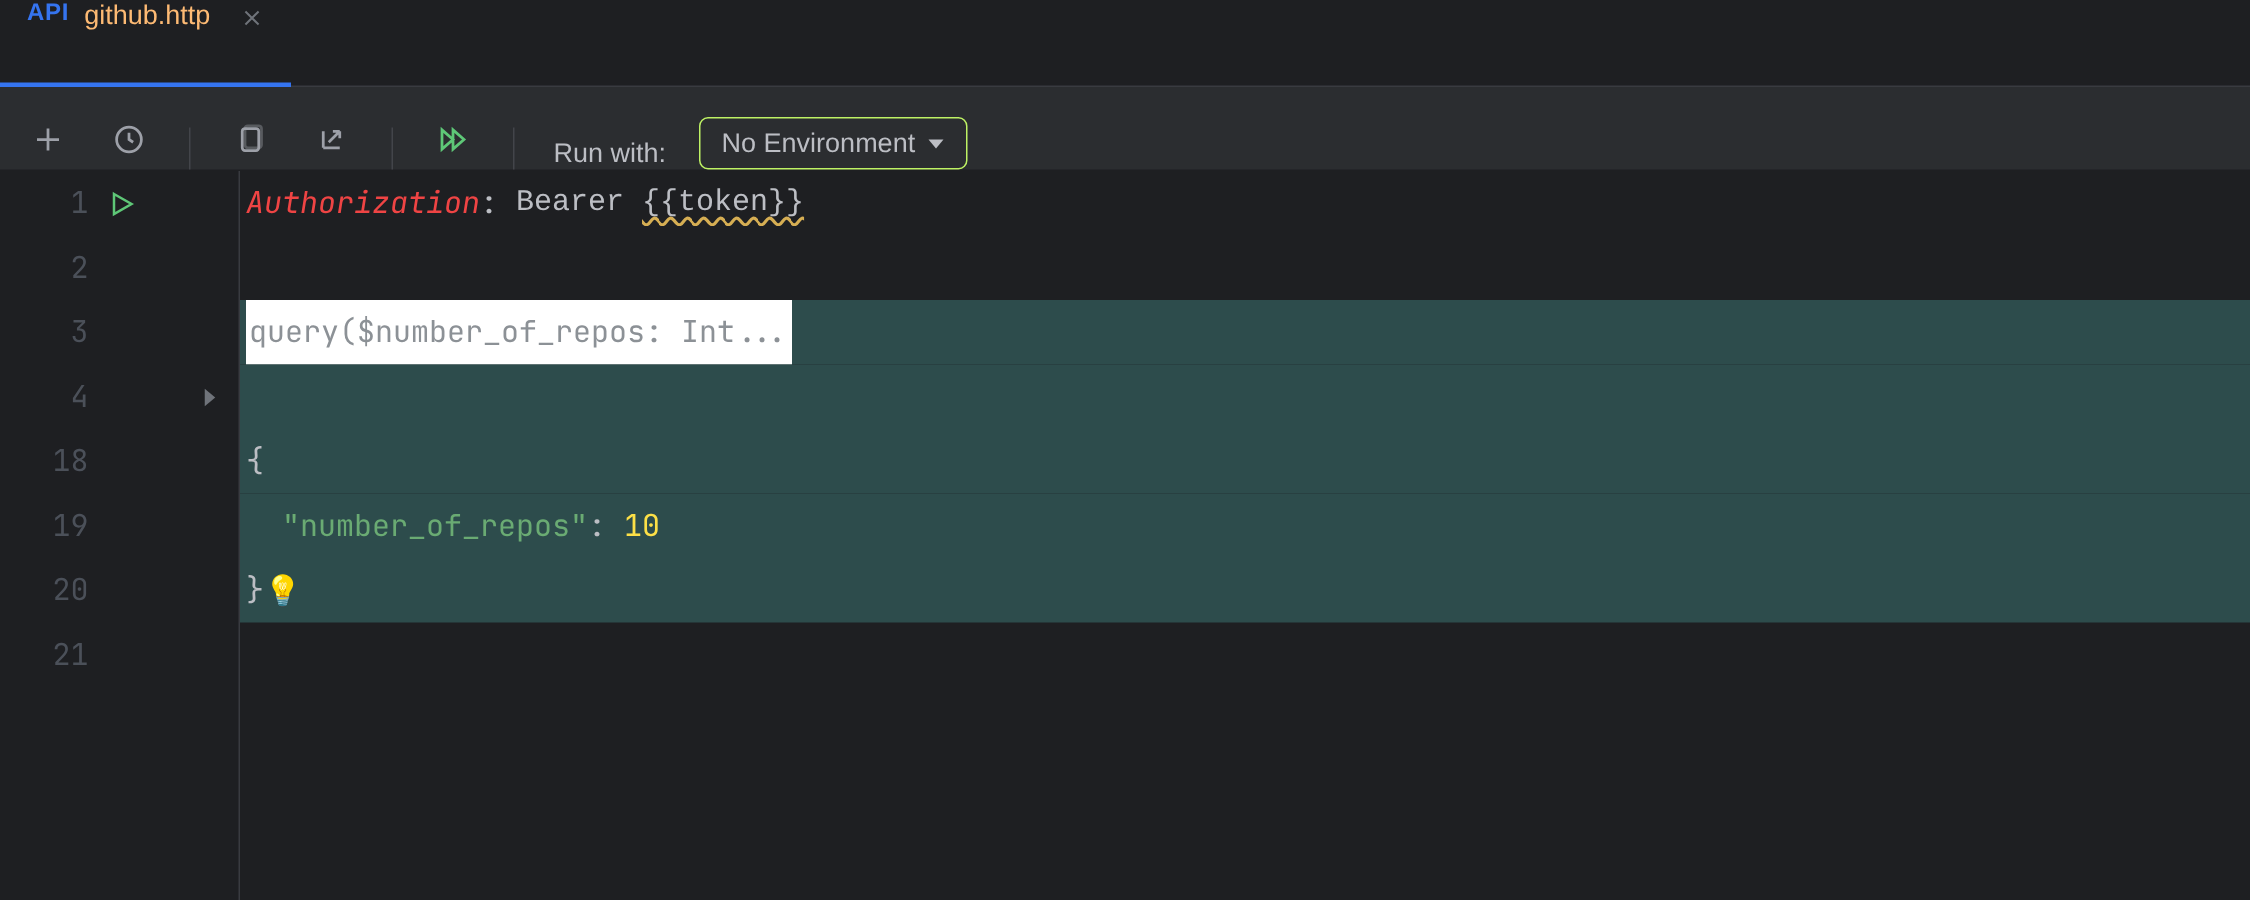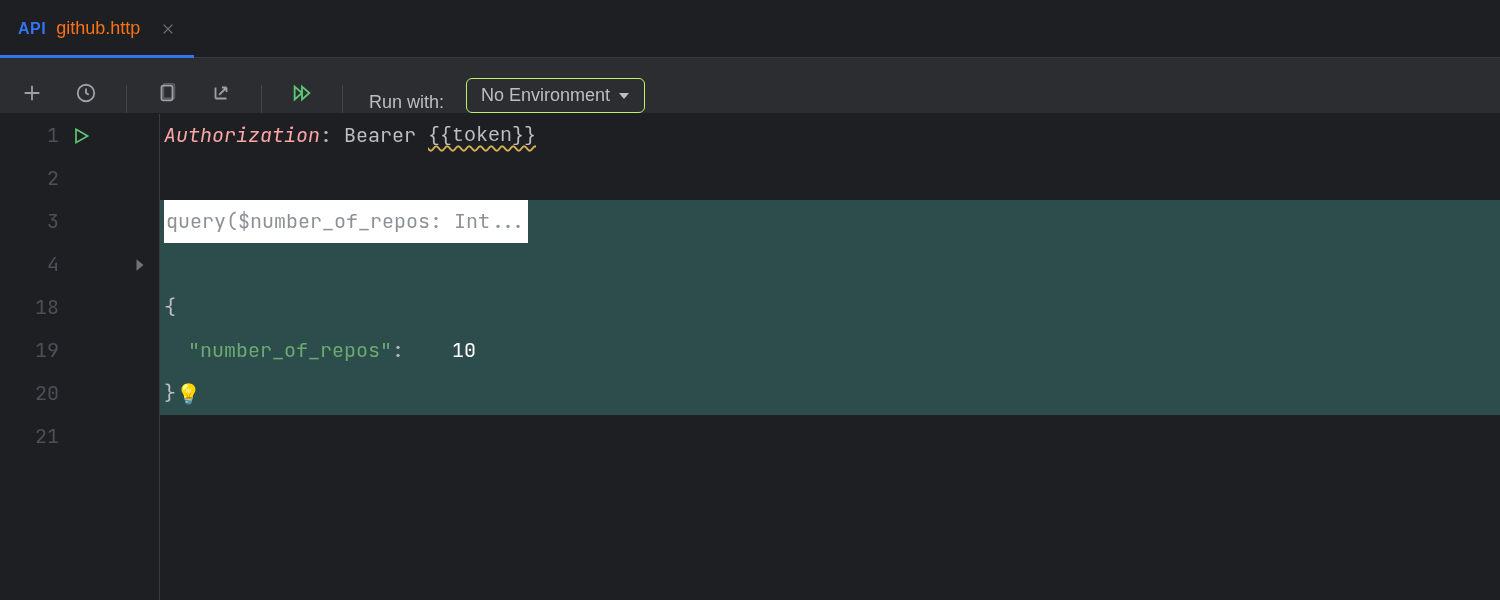--- a/index.html
+++ b/index.html
@@ -16,21 +16,21 @@
     
     .tab-bar {
       height: 58px;
       display: flex;
       align-items: stretch;
       border-bottom: 1px solid #393b40;
       position: relative;
     }
     .tab {
       display: flex;
-      align-items: center;
+      align-items: flex-start;
       gap: 10px;
       padding: 0 14px 0 18px;
       background: #1e1f22;
       position: relative;
       cursor: pointer;
     }
     .tab-active-indicator {
       position: absolute;
       bottom: -1px;
       left: 0;
@@ -38,21 +38,21 @@
       height: 3px;
       background: #3574f0;
     }
     .tab-icon-label {
       color: #3574f0;
       font-weight: 600;
       font-size: 16px;
       letter-spacing: 0.5px;
     }
     .tab-filename {
-      color: #f97316;
+      color: #fdba74;
       font-size: 18px;
     }
     .tab-close {
       width: 24px;
       height: 24px;
       display: flex;
       align-items: center;
       justify-content: center;
       color: #6f737a;
       margin-left: 6px;
@@ -165,34 +165,34 @@
     }
     .highlighted { background: #2d4c4c; }
     .highlighted .fold-bg {
       background: #ffffff;
       padding: 0 2px;
     }
 
     
     .kw-method { color: #c77d3c; }
     .url { color: #bcbec4; text-decoration: underline; }
-    .header-name { color: #fca5a5; font-style: italic; }
+    .header-name { color: #ef4444; font-style: italic; }
     .punct { color: #bcbec4; }
-    .header-val { color: #bcbec4; }
+    .header-val { color: #bcbec4; font-family: Liberation Mono, monospace; }
     .placeholder {
       color: #bcbec4;
       text-decoration-line: underline;
       text-decoration-style: wavy;
       text-decoration-color: #d6ae53;
       text-underline-offset: 4px;
       font-family: Liberation Mono, monospace;
     }
     .folded { color: #8c9196; }
     .jstr { color: #6aab73; }
-    .jnum { color: #ffffff; margin-left: 36px; }
+    .jnum { color: #fde047; }
 
     .bulb {
       position: absolute;
       left: 16px;
       top: 50%;
       transform: translateY(-50%);
       font-size: 20px;
     }
   </style>
 </head>

